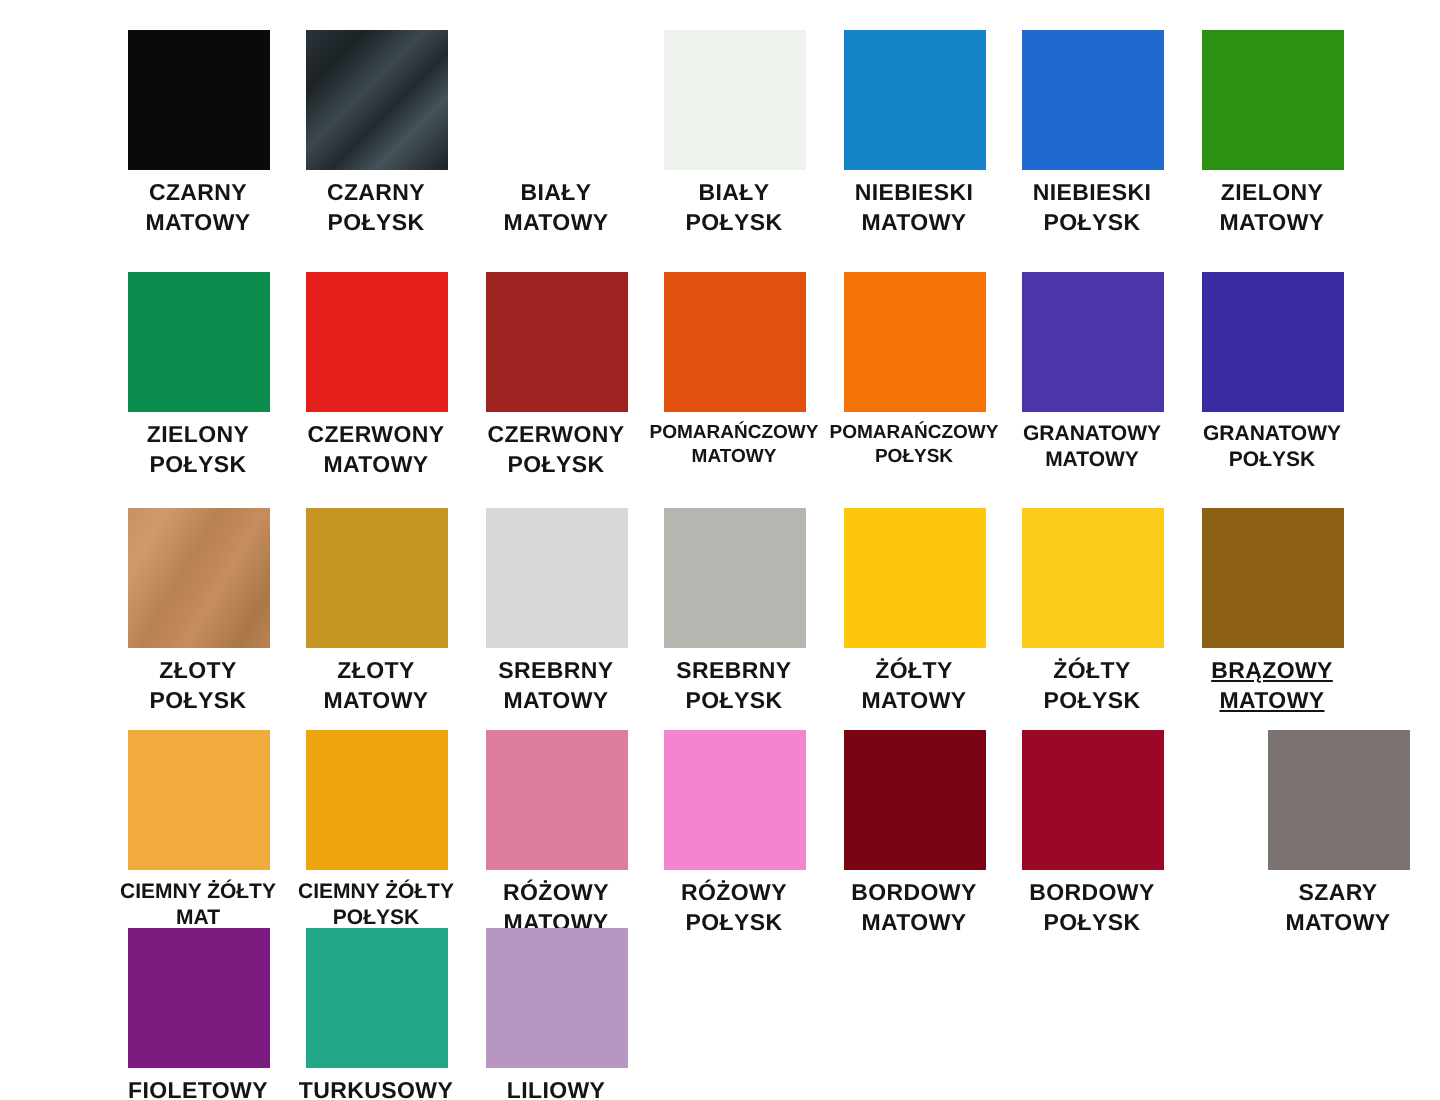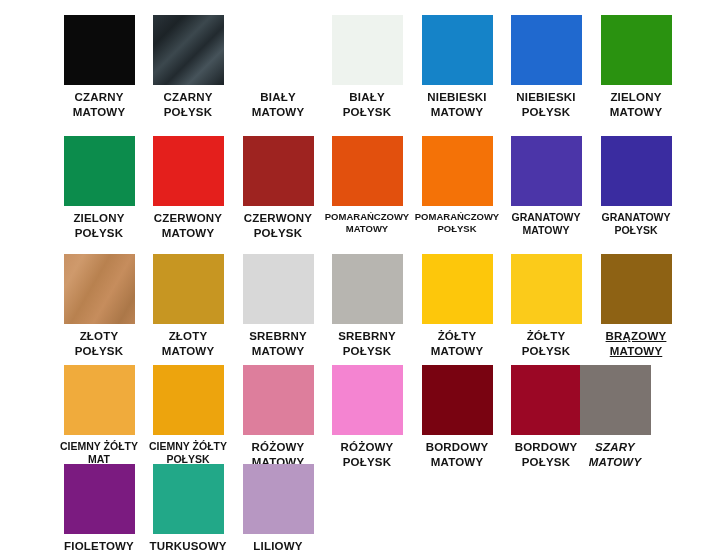--- a/index.html
+++ b/index.html
@@ -187,21 +187,21 @@
     <div class="swatch-cell" style="left: 412px; top: 365px;">
       <div class="swatch-chip" style="width: 71px; height: 70px; background: rgb(121, 3, 17);"></div>
       <div class="swatch-label" style="color: rgb(20, 20, 20);">BORDOWY
 MATOWY</div>
     </div>
     <div class="swatch-cell" style="left: 501px; top: 365px;">
       <div class="swatch-chip" style="width: 71px; height: 70px; background: rgb(155, 7, 37);"></div>
       <div class="swatch-label" style="color: rgb(20, 20, 20);">BORDOWY
 POŁYSK</div>
     </div>
-    <div class="swatch-cell" style="left: 570px; top: 365px; font-style: italic;">
+    <div class="swatch-cell" style="left: 624px; top: 365px;">
       <div class="swatch-chip" style="width: 71px; height: 70px; background: rgb(123, 115, 111);"></div>
       <div class="swatch-label" style="color: rgb(20, 20, 20);">SZARY
 MATOWY</div>
     </div>
     <div class="swatch-cell" style="left: 54px; top: 464px;">
       <div class="swatch-chip" style="width: 71px; height: 70px; background: rgb(123, 27, 128);"></div>
       <div class="swatch-label" style="color: rgb(20, 20, 20);">FIOLETOWY
 MATOWY</div>
     </div>
     <div class="swatch-cell" style="left: 143px; top: 464px;">

